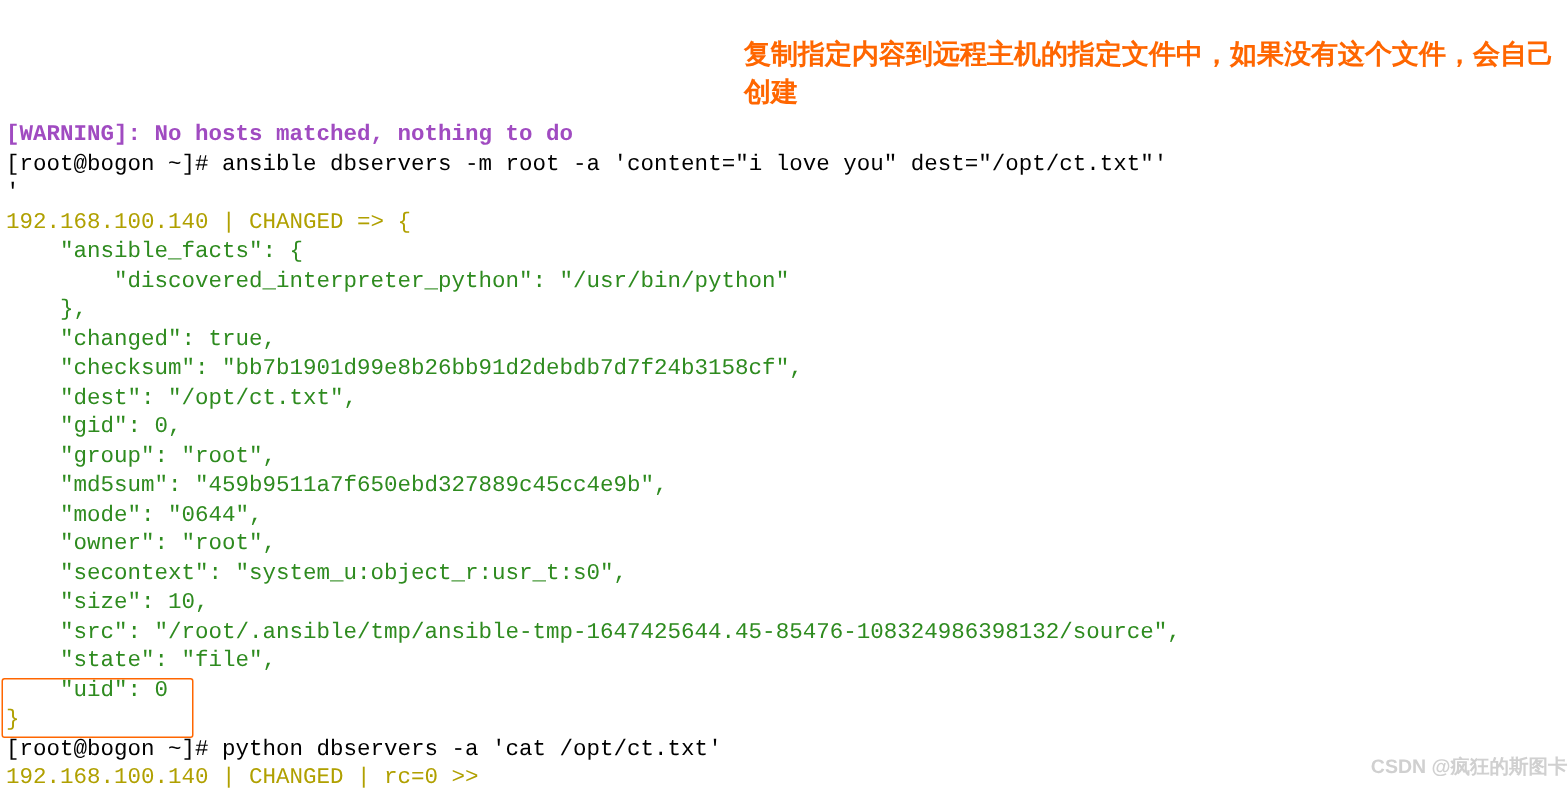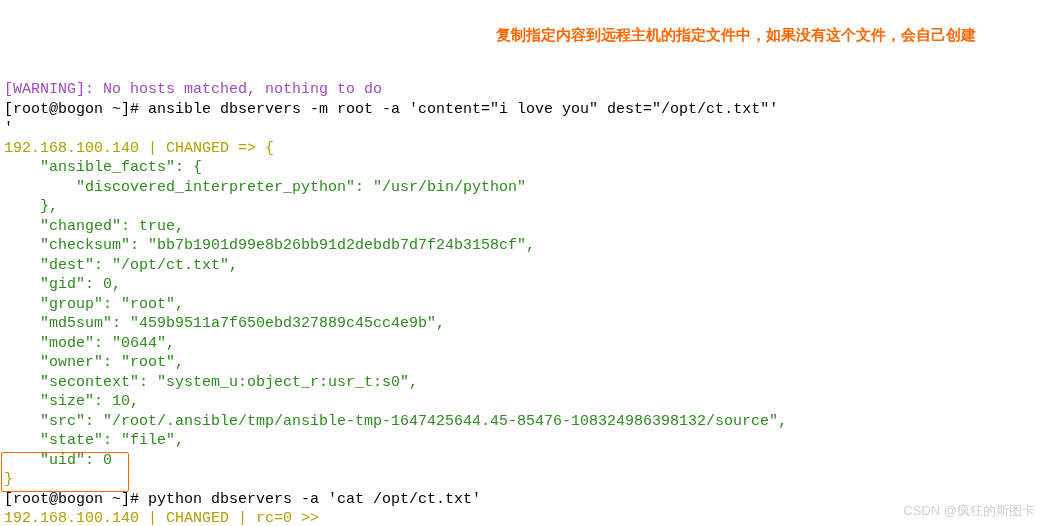--- a/index.html
+++ b/index.html
@@ -15,53 +15,54 @@
       color: #000000;
       padding: 2px 4px;
       white-space: pre;
       position: relative;
       width: 1045px;
       height: 526px;
       overflow: hidden;
     }
     .warning {
       color: #a04bc1;
-      font-weight: normal;
+      font-weight: bold;
     }
     .olive {
       color: #b0a000;
     }
     .green {
       color: #2e8b1f;
     }
     .annotation {
       position: absolute;
       color: #ff6600;
       font-weight: bold;
       font-family: "Microsoft YaHei", Arial, sans-serif;
-      font-size: 15px;
+      font-size: 18px;
       white-space: normal;
       width: 540px;
       top: 24px;
       left: 496px;
       line-height: 1.4;
     }
     .highlight-box {
       position: absolute;
       border: 1.5px solid #ff6600;
       border-radius: 2px;
       pointer-events: none;
     }
     .watermark {
       position: absolute;
       bottom: 6px;
-      right: 10px;
+      right: 0;
       color: #d0d0d0;
       font-family: Arial, sans-serif;
       font-size: 13px;
+      font-weight: bold;
     }
   </style>
 </head>
 <body>
 
 
 
 <span class="warning">[WARNING]: No hosts matched, nothing to do</span>
 <span>[root@bogon ~]# </span><span>ansible dbservers -m root -a 'content="i love you" dest="/opt/ct.txt"'</span>
 <span>'</span>

